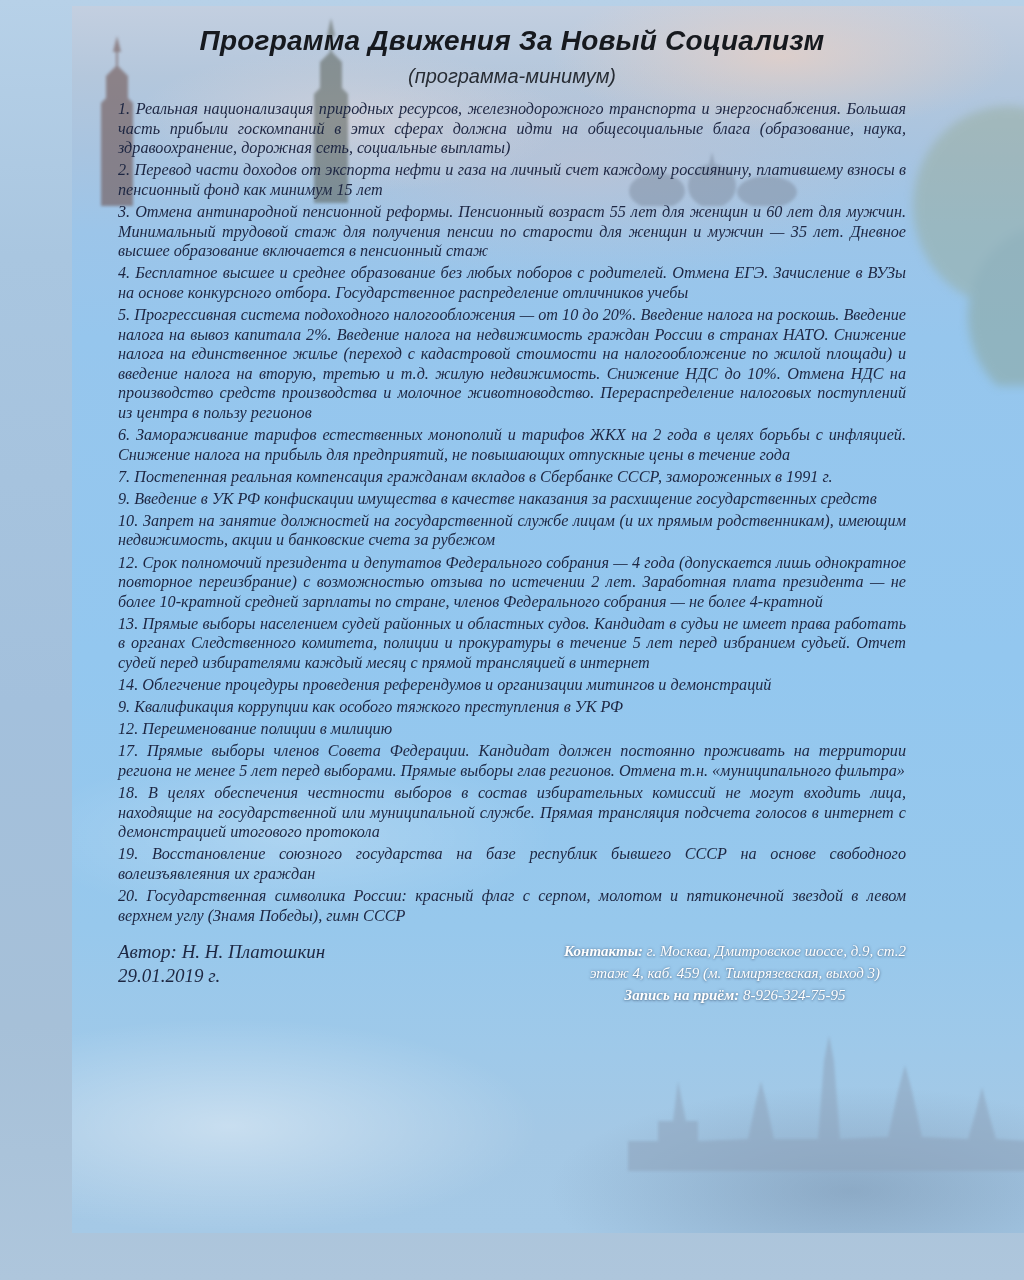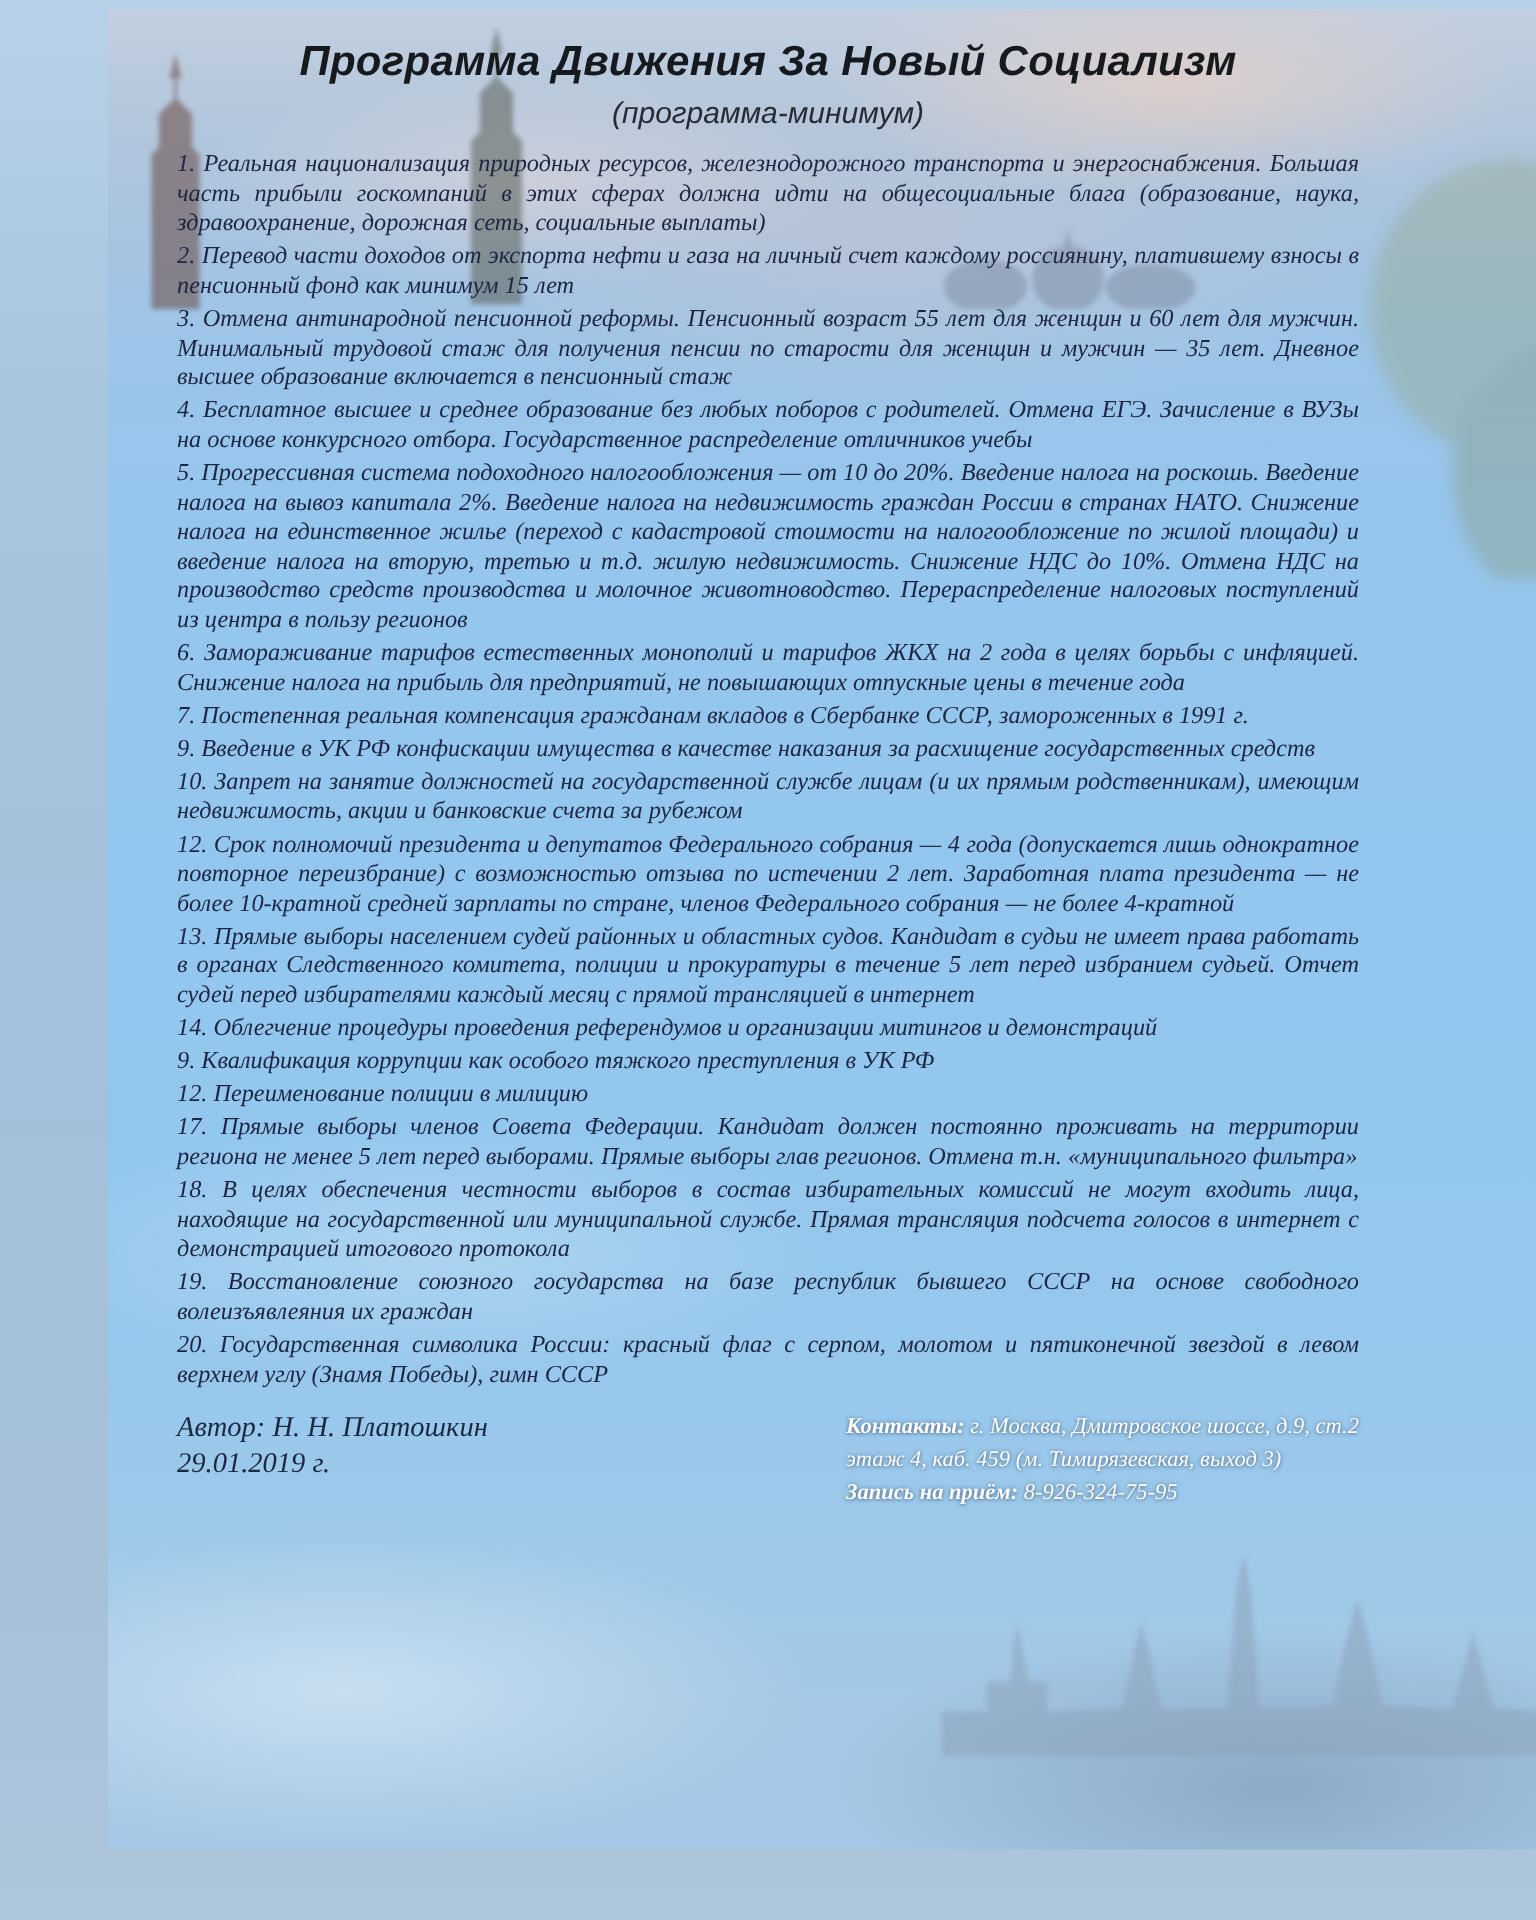--- a/index.html
+++ b/index.html
@@ -56,21 +56,21 @@
     color:#1d2642;
   }
   .items .num{white-space:nowrap;}
   .footer{
     display:flex;align-items:flex-start;margin-top:14px;
   }
   .author-block{
     font-size:19px;line-height:24px;color:#1d2742;
   }
   .contacts-block{
-    margin-left:auto;text-align:left;
+    margin-left:auto;text-align:center;
     font-size:15px;line-height:22px;color:#ffffff;
     text-shadow:0 0 3px rgba(45,65,95,.55), 0 1px 2px rgba(45,65,95,.35);
   }
   .contacts-block .lbl{font-weight:bold;}
 </style>
 </head>
 <body>
 
 <div class="poster">
 

